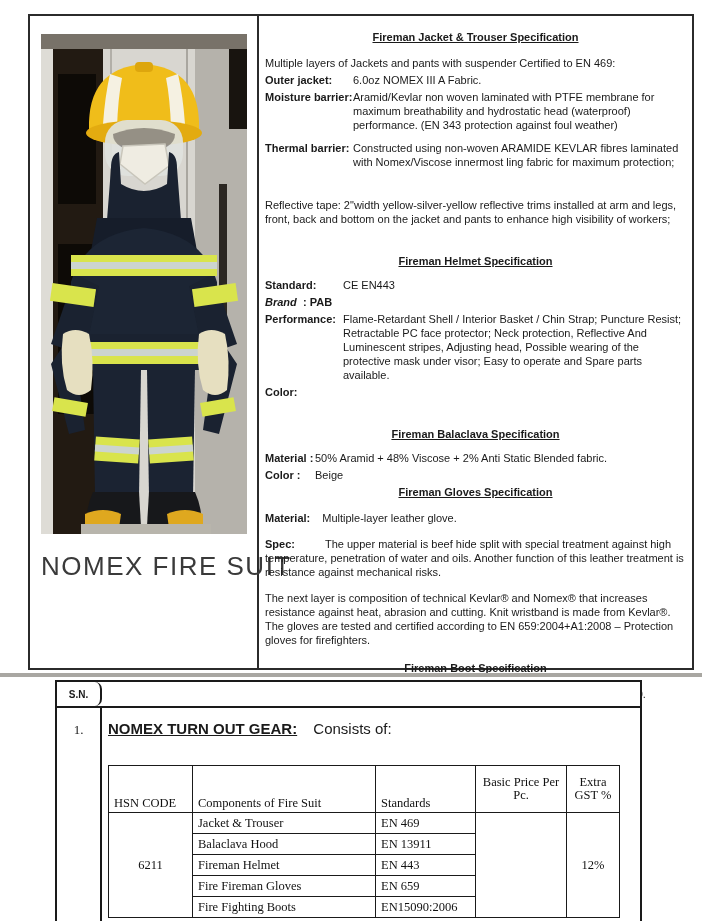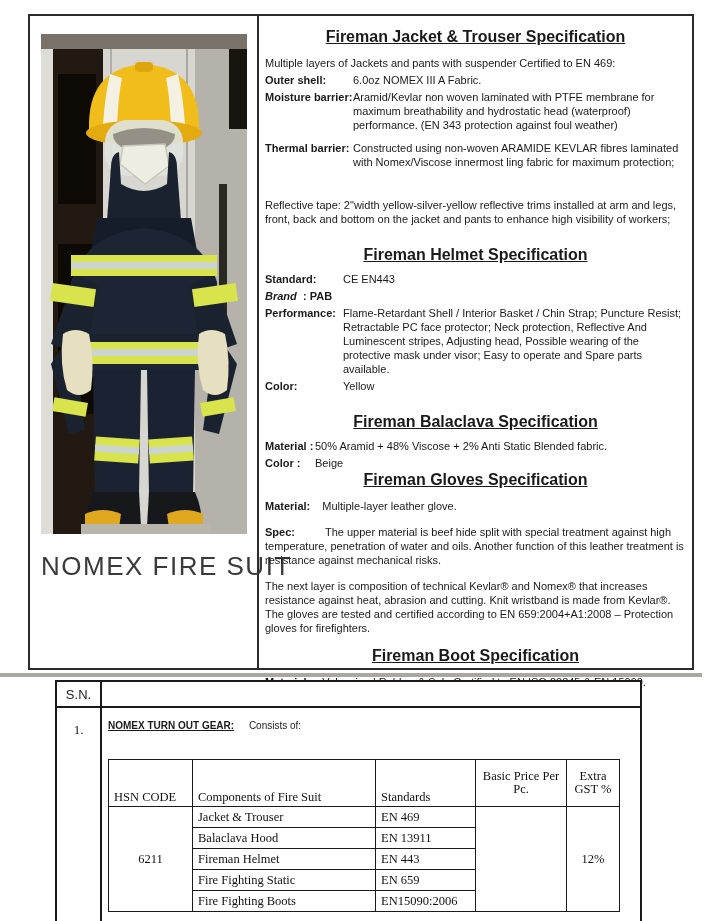--- a/index.html
+++ b/index.html
@@ -19,24 +19,24 @@
   .photo-frame{width:206px;height:500px;display:block;}
   .caption{
     width:206px;text-align:center;margin-top:17px;font-size:26px;
     letter-spacing:1.5px;color:#3a3a3a;font-weight:400;white-space:nowrap;
   }
   .spec-col{
     flex:1;box-sizing:border-box;padding:14px 6px 0 6px;
     font-size:11px;line-height:14px;
   }
   .sec-title{
-    text-align:center;font-weight:bold;font-size:16px;
+    text-align:center;font-weight:bold;font-size:11px;
     text-decoration:underline;margin:0 0 10px 0;
   }
-  .mt24{margin-top:22px;}
+  .mt24{margin-top:28px;}
   .mt16{margin-top:2px;text-align:center;}
   .frow{display:flex;margin-bottom:3px;}
   .frow .lbl{font-weight:bold;flex:0 0 88px;}
   .frow.hm .lbl{flex:0 0 78px;}
   .frow.bl .lbl{flex:0 0 50px;}
   .frow.brand .lbl{flex:0 0 38px;font-style:italic;}
   .frow .val{flex:1;}
   .val.bold{font-weight:bold;}
   .para{margin:12px 0 3px 0;}
   .para b{font-weight:bold;}
@@ -47,27 +47,27 @@
   .shadow-line{position:absolute;left:0;top:673px;width:702px;height:4px;background:#a9a7a2;}
   
   .order-table{
     position:absolute;left:55px;top:680px;width:587px;height:262px;
     border:2px solid #1a1a1a;box-sizing:border-box;background:#fff;
     display:flex;flex-direction:column;
   }
   .ot-header{display:flex;border-bottom:2px solid #1a1a1a;height:24px;flex:0 0 24px;}
   .ot-sn{width:45px;flex:0 0 45px;border-right:2px solid #1a1a1a;box-sizing:border-box;
          display:flex;align-items:center;justify-content:center;}
-  .ot-header .ot-sn,.ot-desc-h{font-weight:normal;font-size:13px;}
+  .ot-header .ot-sn,.ot-desc-h{font-weight:bold;font-size:10px;border-radius:7px;}
   .ot-desc-h{flex:1;display:flex;align-items:center;justify-content:center;}
   .ot-body{display:flex;flex:1;}
   .ot-body .ot-sn{align-items:flex-start;justify-content:center;
         font-family:"Liberation Serif",serif;font-size:13px;font-weight:normal;padding-top:14px;}
   .ot-desc{flex:1;padding:12px 4px 0 6px;box-sizing:border-box;}
-  .row-title{font-size:10px;}
+  .row-title{font-size:15px;}
   .row-title b{text-decoration:underline;}
   
   .ctable{
     border-collapse:collapse;margin-top:28px;
     font-family:"Liberation Serif",serif;font-size:12.5px;color:#111;
   }
   .ctable th,.ctable td{border:1.5px solid #1a1a1a;padding:1px 5px;}
   .ctable th{font-weight:normal;}
   .th-bl{vertical-align:bottom;text-align:left;height:44px;}
   .th-cc{vertical-align:middle;text-align:center;line-height:13px;padding:1px 6px;}
@@ -148,21 +148,21 @@
       <rect x="40" y="490" width="130" height="10" fill="#b8b5ac"></rect>
     </svg>
     <div class="caption">NOMEX FIRE SUIT</div>
   </div>
 
   <div class="spec-col">
 
     <div class="sec-title">Fireman Jacket &amp; Trouser Specification</div>
     <p class="para">Multiple layers of Jackets and pants with suspender Certified to EN 469:</p>
     <div class="frow">
-      <span class="lbl">Outer shell:</span>
+      <span class="lbl">Outer jacket:</span>
       <span class="val">6.0oz  NOMEX III A Fabric.</span>
     </div>
     <div class="frow">
       <span class="lbl">Moisture barrier:</span>
       <span class="val">Aramid/Kevlar non woven laminated with PTFE membrane for maximum breathability and hydrostatic head (waterproof) performance. (EN 343 protection against foul weather)</span>
     </div>
     <div class="gap6"></div>
     <div class="frow">
       <span class="lbl">Thermal barrier:</span>
       <span class="val">Constructed using non-woven ARAMIDE KEVLAR fibres laminated with Nomex/Viscose innermost ling fabric for maximum protection;</span>
@@ -178,21 +178,20 @@
     <div class="frow brand">
       <span class="lbl">Brand</span>
       <span class="val bold">: PAB</span>
     </div>
     <div class="frow hm">
       <span class="lbl">Performance:</span>
       <span class="val">Flame-Retardant Shell / Interior Basket / Chin Strap; Puncture Resist; Retractable PC face protector; Neck protection, Reflective And Luminescent stripes, Adjusting head, Possible wearing of the protective mask under visor; Easy to operate and Spare parts available.</span>
     </div>
     <div class="frow hm">
       <span class="lbl">Color:</span>
-      <span class="val">Yellow</span>
     </div>
 
     <div class="sec-title mt24">Fireman Balaclava Specification</div>
     <div class="frow bl">
       <span class="lbl">Material :</span>
       <span class="val">50% Aramid + 48% Viscose + 2% Anti Static Blended fabric.</span>
     </div>
     <div class="frow bl">
       <span class="lbl">Color :</span>
       <span class="val">Beige</span>
@@ -251,21 +250,21 @@
           </tr>
           <tr>
             <td>Balaclava Hood</td>
             <td>EN 13911</td>
           </tr>
           <tr>
             <td>Fireman Helmet</td>
             <td>EN 443</td>
           </tr>
           <tr>
-            <td>Fire Fighting Static</td>
+            <td>Fire Fireman Gloves</td>
             <td>EN 659</td>
           </tr>
           <tr>
             <td>Fire Fighting Boots</td>
             <td>EN15090:2006</td>
           </tr>
         </tbody>
       </table>
 
     </div>

